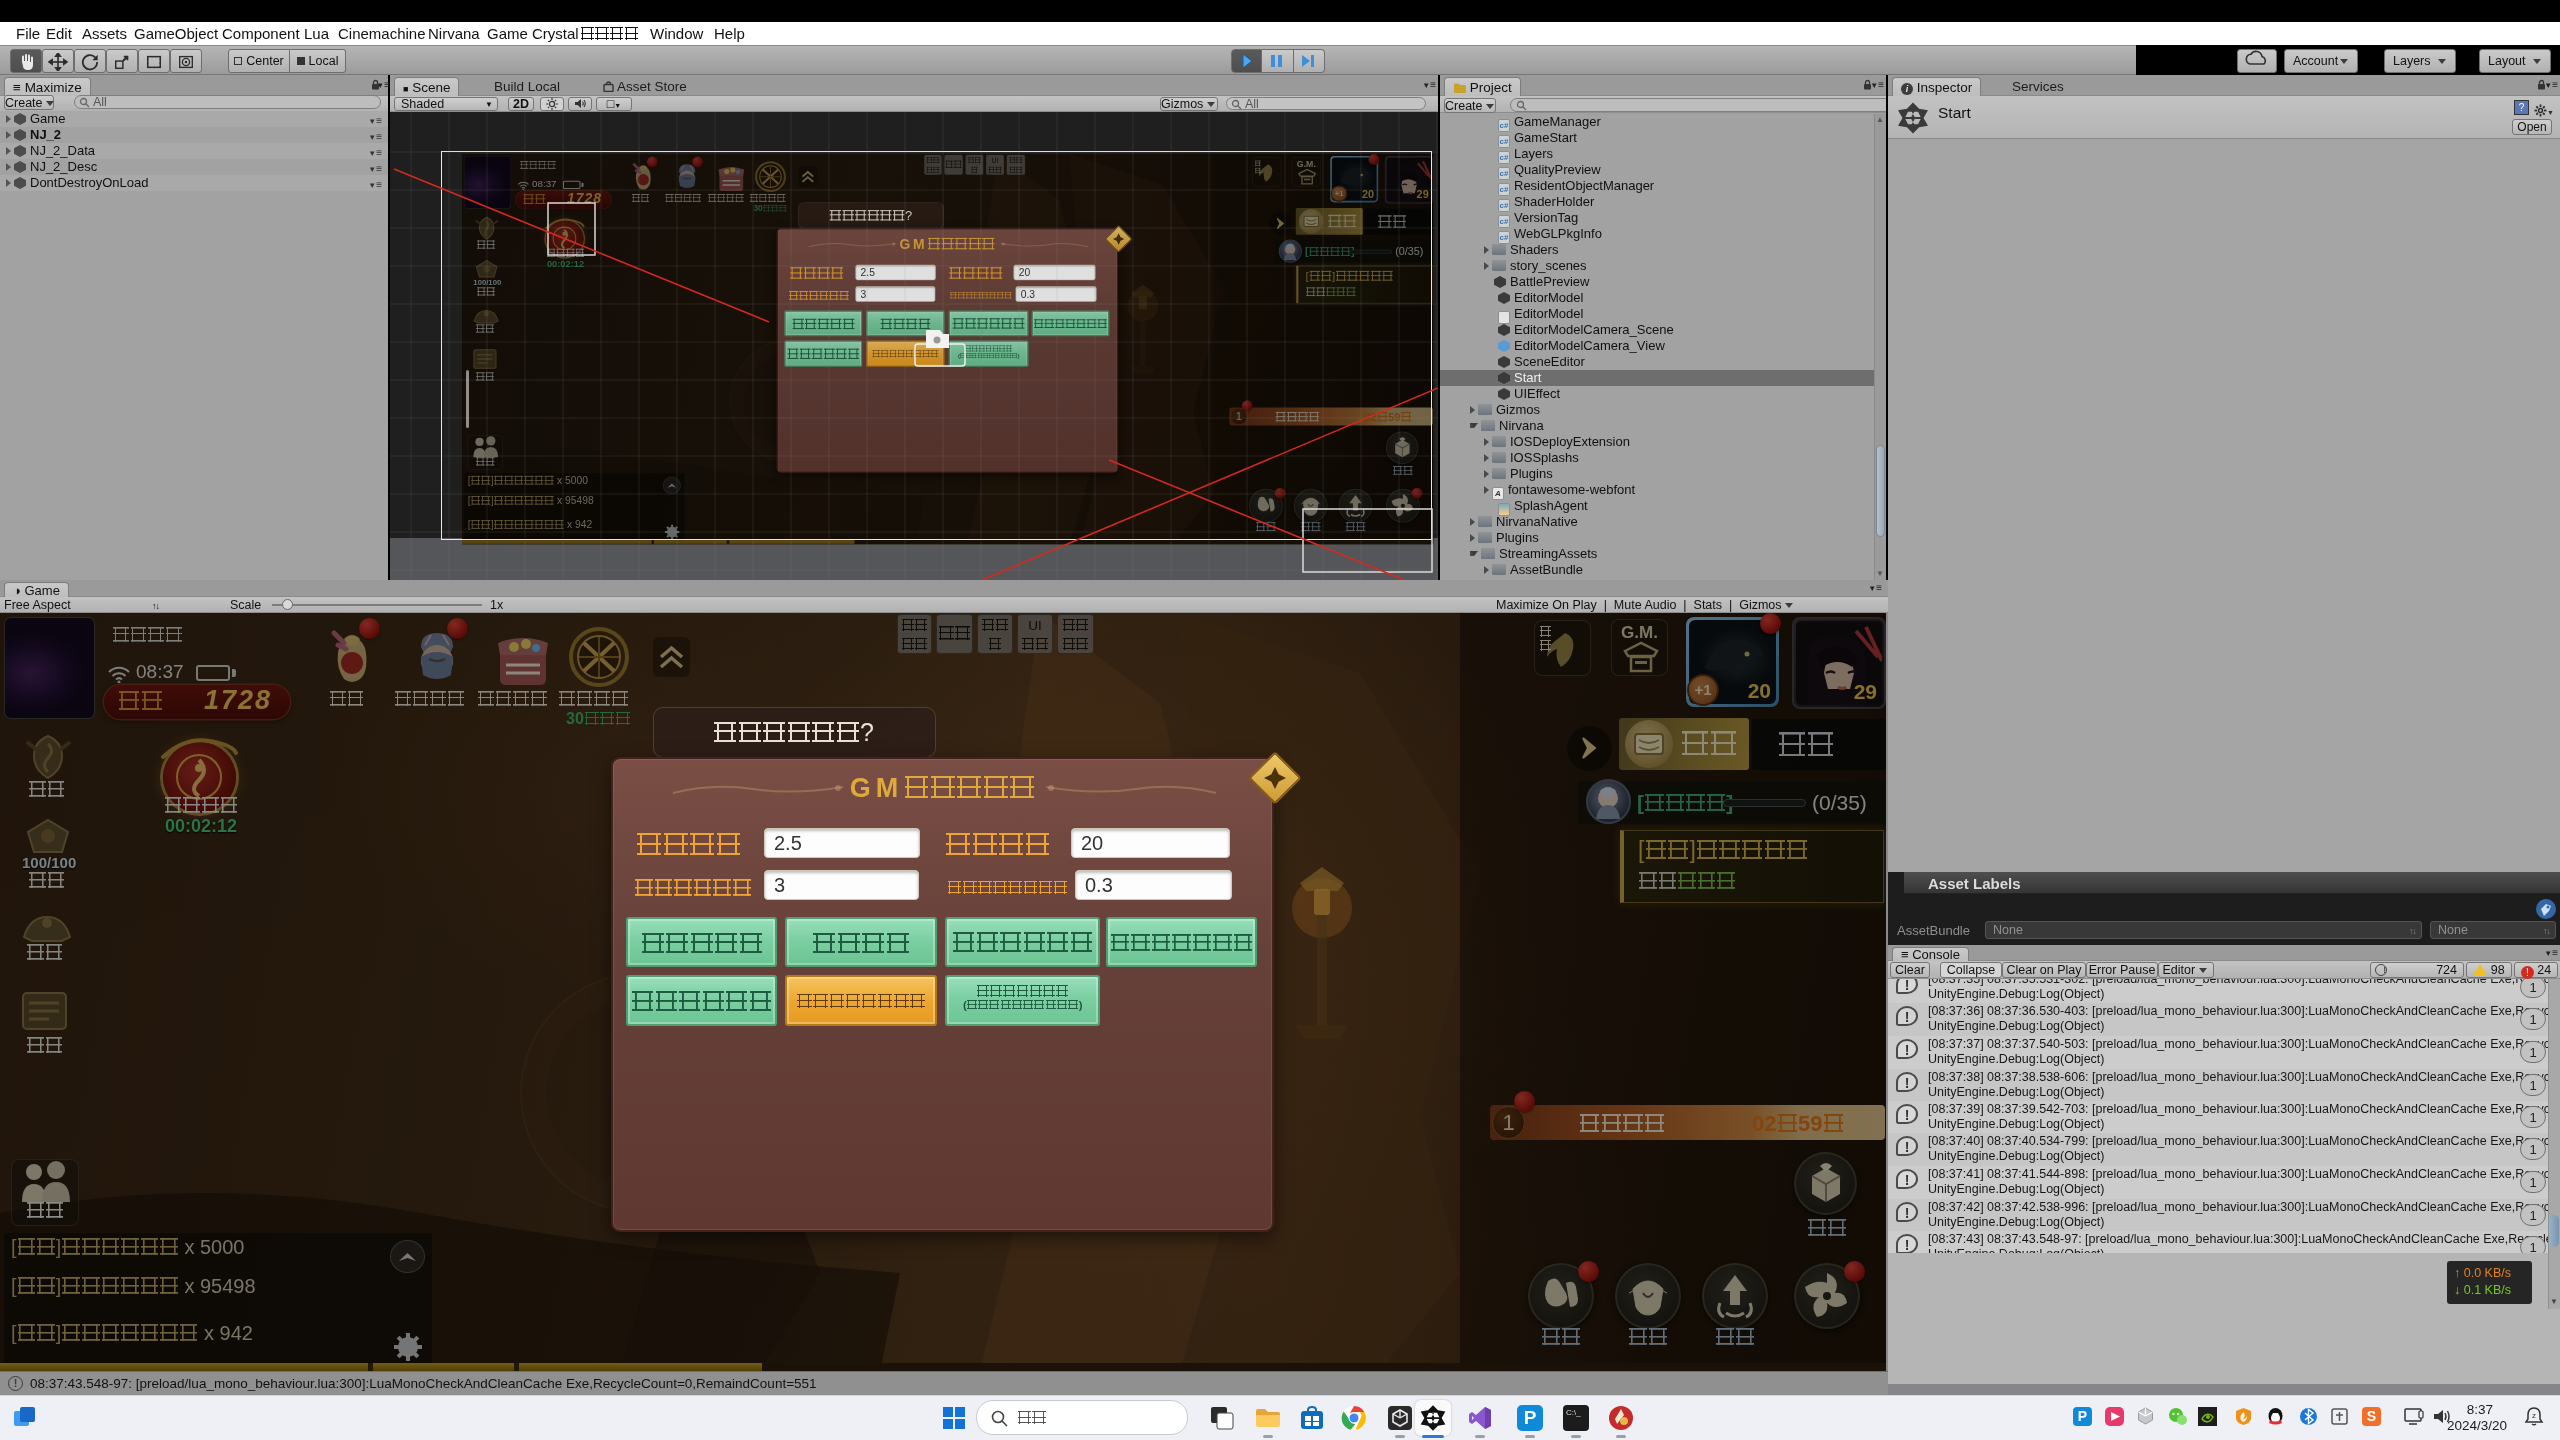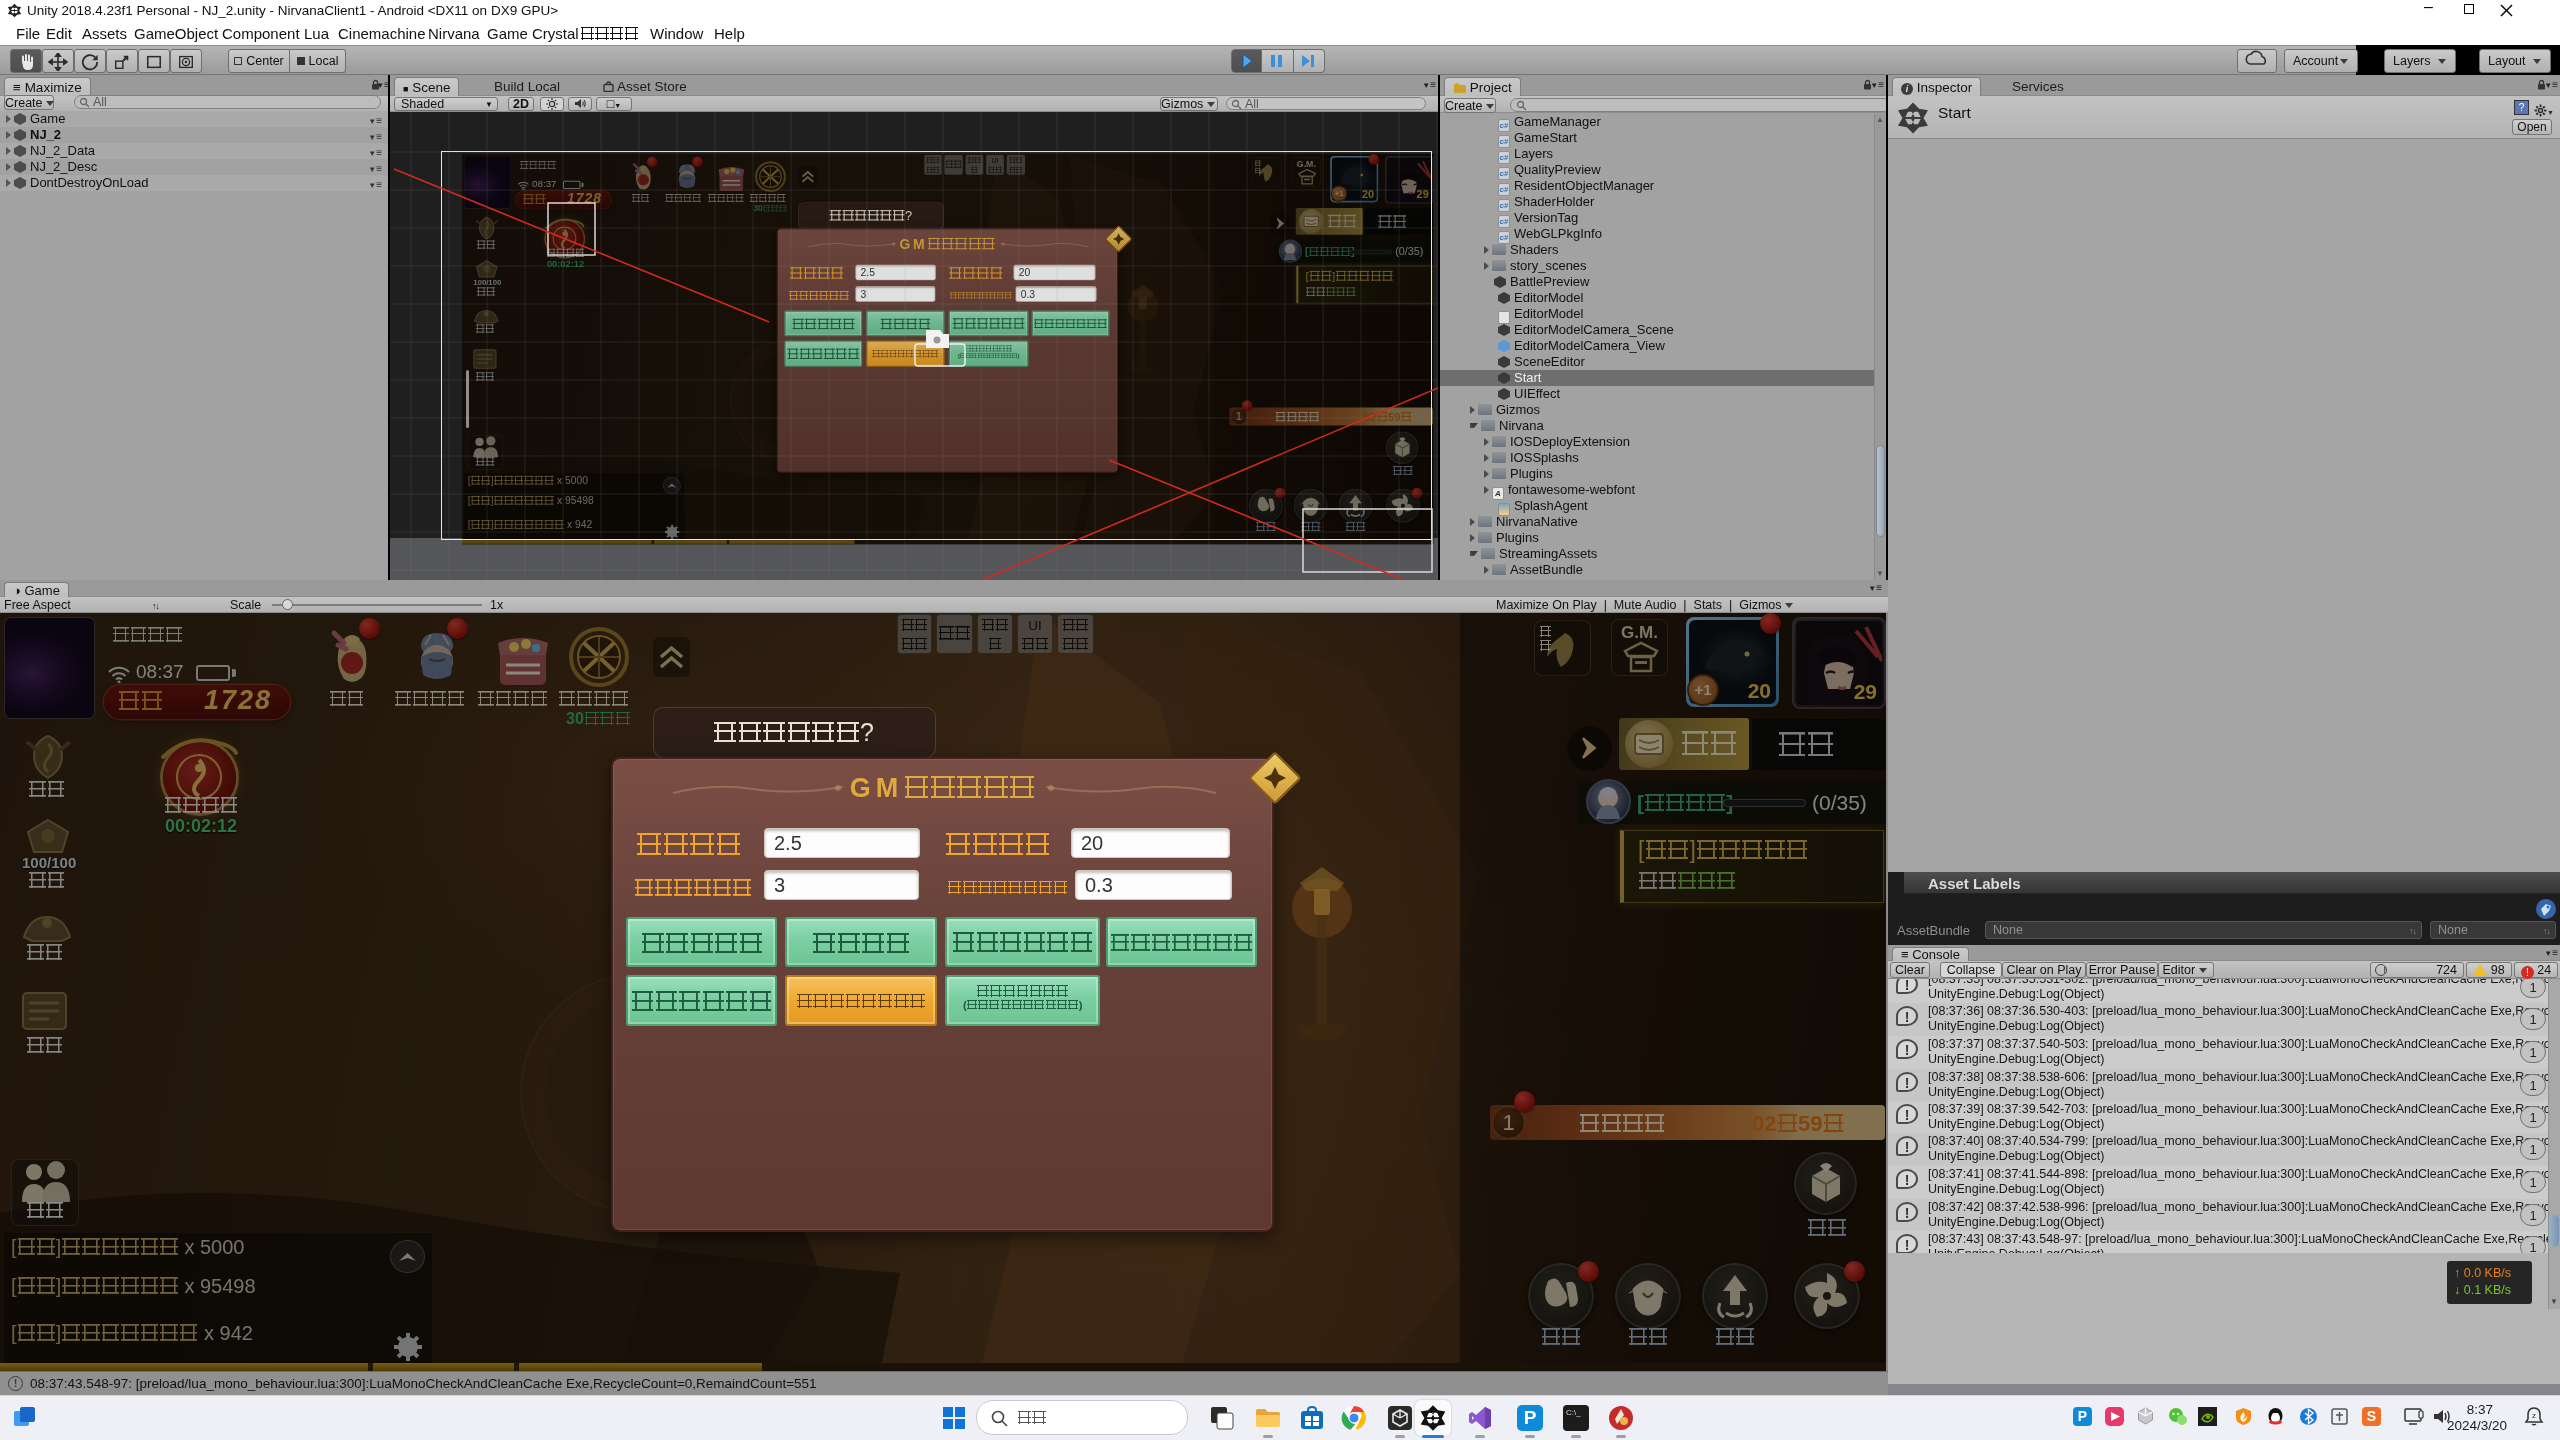--- a/index.html
+++ b/index.html
@@ -7,21 +7,21 @@
 .cj{display:inline-block;width:.88em;height:.82em;margin:0 .05em;vertical-align:-.04em;
 background:linear-gradient(currentColor,currentColor) 0 0/100% .09em no-repeat,
 linear-gradient(currentColor,currentColor) 0 48%/100% .08em no-repeat,
 linear-gradient(currentColor,currentColor) 0 100%/100% .09em no-repeat,
 linear-gradient(currentColor,currentColor) 12% 0/.08em 100% no-repeat,
 linear-gradient(currentColor,currentColor) 85% 0/.08em 100% no-repeat;}
 
 #titlebar{left:0;top:0;width:2560px;height:22px;background:#ffffff;color:#111;font-size:13.5px;}
 #menubar{left:0;top:22px;width:2560px;height:23px;background:#ffffff;color:#111;font-size:15px;}
 #menubar span{margin-right:0;position:absolute;top:3px;}
-#toolbar{left:0;top:45px;width:2356px;height:30px;background:linear-gradient(#b5b5b5,#9b9b9b);border-top:1px solid #8b8b8b;border-bottom:1px solid #777;}
+#toolbar{left:0;top:45px;width:2136px;height:30px;background:linear-gradient(#b5b5b5,#9b9b9b);border-top:1px solid #8b8b8b;border-bottom:1px solid #777;}
 .tbtn{position:absolute;top:3px;height:24px;background:linear-gradient(#cacaca,#b0b0b0);border:1px solid #6e6e6e;border-radius:3px;}
 .tbtn.dark{background:linear-gradient(#5a5a5a,#4e4e4e);}
 .tabbar{background:#9a9a9a;border-bottom:1px solid #8a8a8a;}
 .tab{position:absolute;top:2px;height:19px;background:linear-gradient(#c9c9c9,#bdbdbd);border:1px solid #7d7d7d;border-bottom:none;border-radius:4px 4px 0 0;color:#111;font-size:13.5px;line-height:19px;padding:0 8px;white-space:nowrap;}
 .tab.off{background:none;border:none;color:#1c1c1c;}
 .ptool{background:linear-gradient(#c3c3c3,#b2b2b2);border-bottom:1px solid #8e8e8e;}
 .search{position:absolute;background:#bdbdbd;border:1px solid #7f7f7f;border-radius:8px;color:#555;font-size:12.5px;}
 .minibtn{position:absolute;background:linear-gradient(#cfcfcf,#b6b6b6);border:1px solid #757575;border-radius:3px;color:#111;font-size:12.5px;text-align:center;white-space:nowrap;}
 .row{position:absolute;left:0;width:100%;height:16px;font-size:13px;color:#101010;line-height:16px;white-space:nowrap;}
 .uicon{display:inline-block;width:12px;height:12px;background:#4c4c4c;clip-path:polygon(50% 0,100% 28%,100% 72%,50% 100%,0 72%,0 28%);vertical-align:-2px;margin-right:4px;}
@@ -48,32 +48,20 @@
 .circ{position:absolute;border-radius:50%;background:radial-gradient(circle at 45% 40%,#3a372c,#23211a 70%);box-shadow:0 0 0 2px rgba(130,120,90,.35) inset,0 2px 6px rgba(0,0,0,.6);}
 .reddot{position:absolute;width:21px;height:21px;border-radius:50%;background:radial-gradient(circle at 35% 30%,#e0463a,#9c130b 70%);box-shadow:0 1px 2px rgba(0,0,0,.5);}
 .blabel{position:absolute;color:#a8bdd2;font-size:20px;font-weight:bold;text-shadow:0 1px 2px #000,0 0 4px #000;white-space:nowrap;}
 .ginput{position:absolute;background:#fdfdfd;border-radius:4px;border:1px solid #d0c8b8;color:#333;font-size:20px;line-height:28px;padding-left:9px;box-shadow:0 2px 3px rgba(0,0,0,.25) inset;}
 .mini .g{background:linear-gradient(100deg,#271a0f 0%,#2f2112 40%,#281a0d 75%,#1f1207 100%);filter:brightness(.88);}
 .mini .rocks{opacity:.35;}
 .greenb{position:absolute;background:linear-gradient(#98debb 0%,#7ccfa2 45%,#6cc493 100%);border:2px solid #4f9e74;border-radius:3px;box-shadow:0 0 0 2px rgba(255,255,255,.28) inset;color:#1d5c40;font-weight:bold;text-align:center;white-space:nowrap;overflow:hidden;}
 </style></head>
 <body>
 <div id="root">
-<div id="titlebar" class="ab">
-<span class="ab" style="left:7px;top:3px"><svg width="15" height="15" viewBox="0 0 32 32">
-          <path fill="#222" d="M25.9 16l4.2-7.3-8.4-1.5L16 1.5 10.3 7.2 1.9 8.7 6.1 16l-4.2 7.3 8.4 1.5L16 30.5l5.7-5.7 8.4-1.5zm-5.2-5.9l2.5 4.9h-5.6l-2.8-4.9zm-9.4 0l5.9.1-2.9 4.8h-5.5zm0 11.8l-2.5-4.9h5.5l2.9 4.8zm9.4 0l-5.9-.1 2.8-4.8h5.6z"></path>
-        </svg></span>
-<span class="ab" style="left:27px;top:3px">Unity 2018.4.23f1 Personal - NJ_2.unity - NirvanaClient1 - Android &lt;DX11 on DX9 GPU&gt;</span>
-<span class="ab" style="left:2424px;top:-2px;font-size:16px;color:#000">–</span>
-<span class="ab" style="left:2464px;top:4px;width:10px;height:10px;border:1.3px solid #000"></span>
-<span class="ab" style="left:2500px;top:4px"><svg width="13" height="13">
-          <line x1="1" y1="1" x2="12" y2="12" stroke="#000" stroke-width="1.4"></line>
-          <line x1="12" y1="1" x2="1" y2="12" stroke="#000" stroke-width="1.4"></line>
-        </svg></span>
-</div>
 <div id="menubar" class="ab">
       <span style="left:16px">File</span>
       <span style="left:46px">Edit</span>
       <span style="left:82px">Assets</span>
       <span style="left:134px">GameObject</span>
       <span style="left:222px">Component</span>
       <span style="left:304px">Lua</span>
       <span style="left:338px">Cinemachine</span>
       <span style="left:428px">Nirvana</span>
       <span style="left:487px">Game</span>

